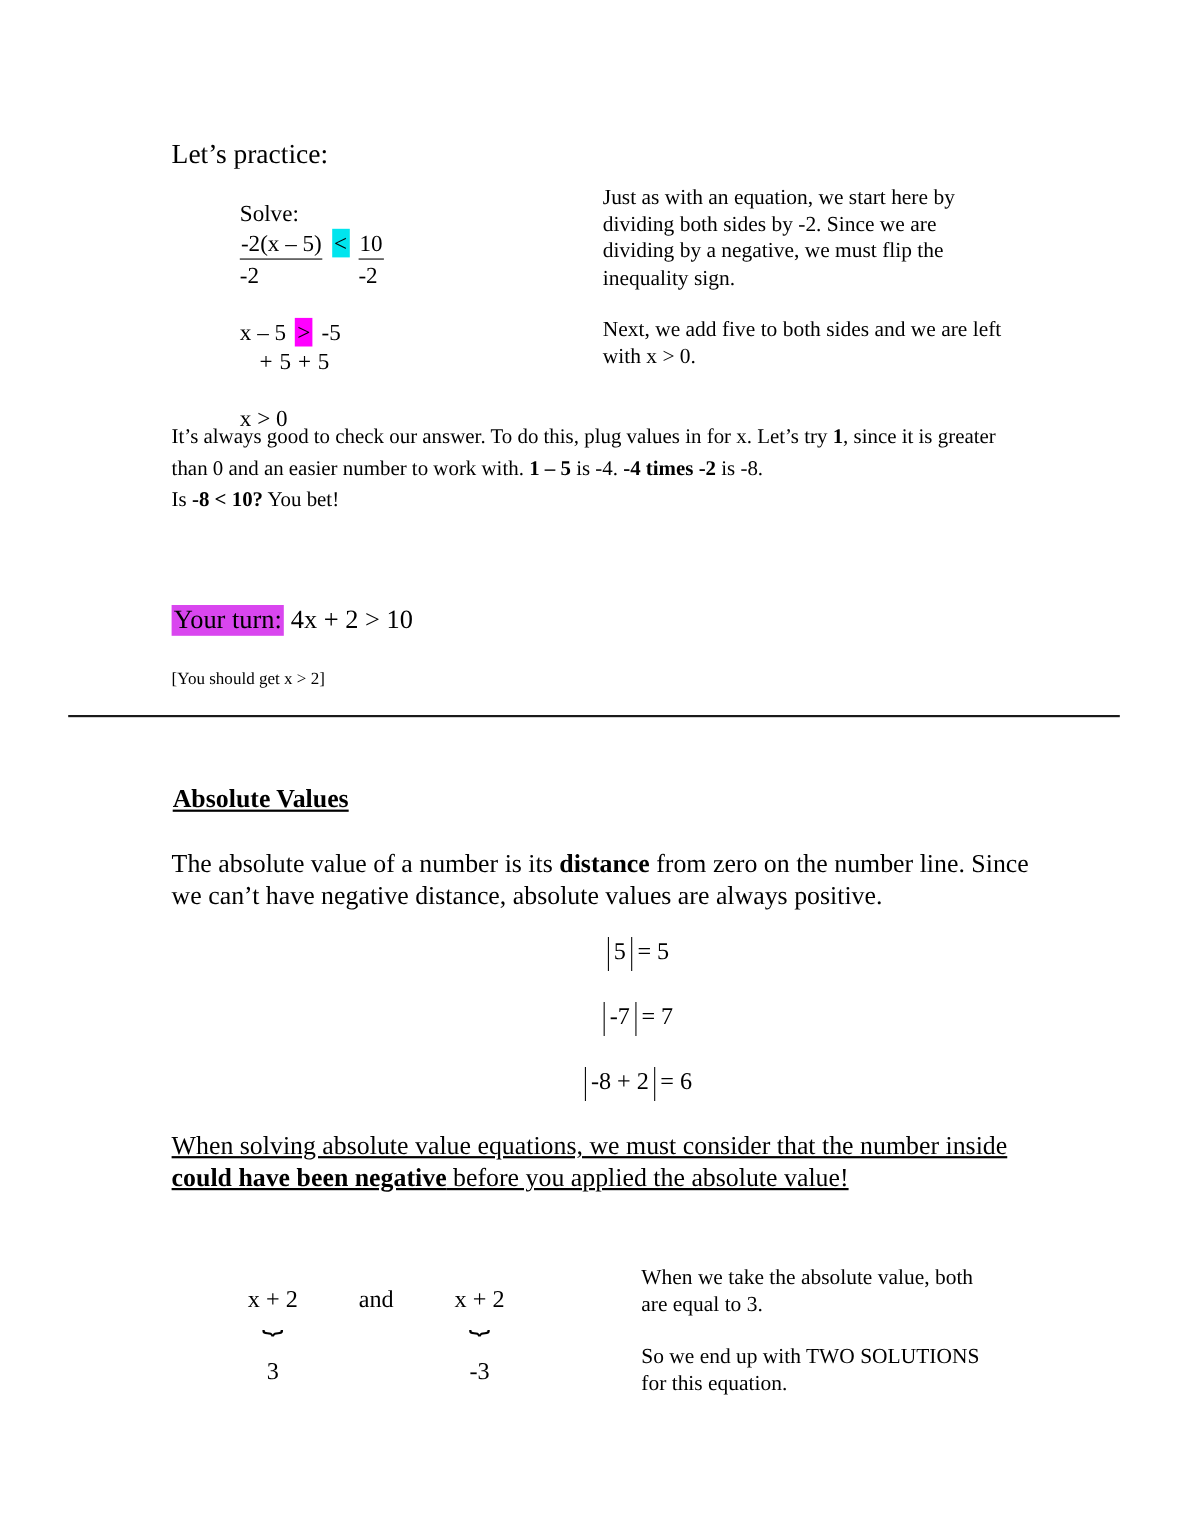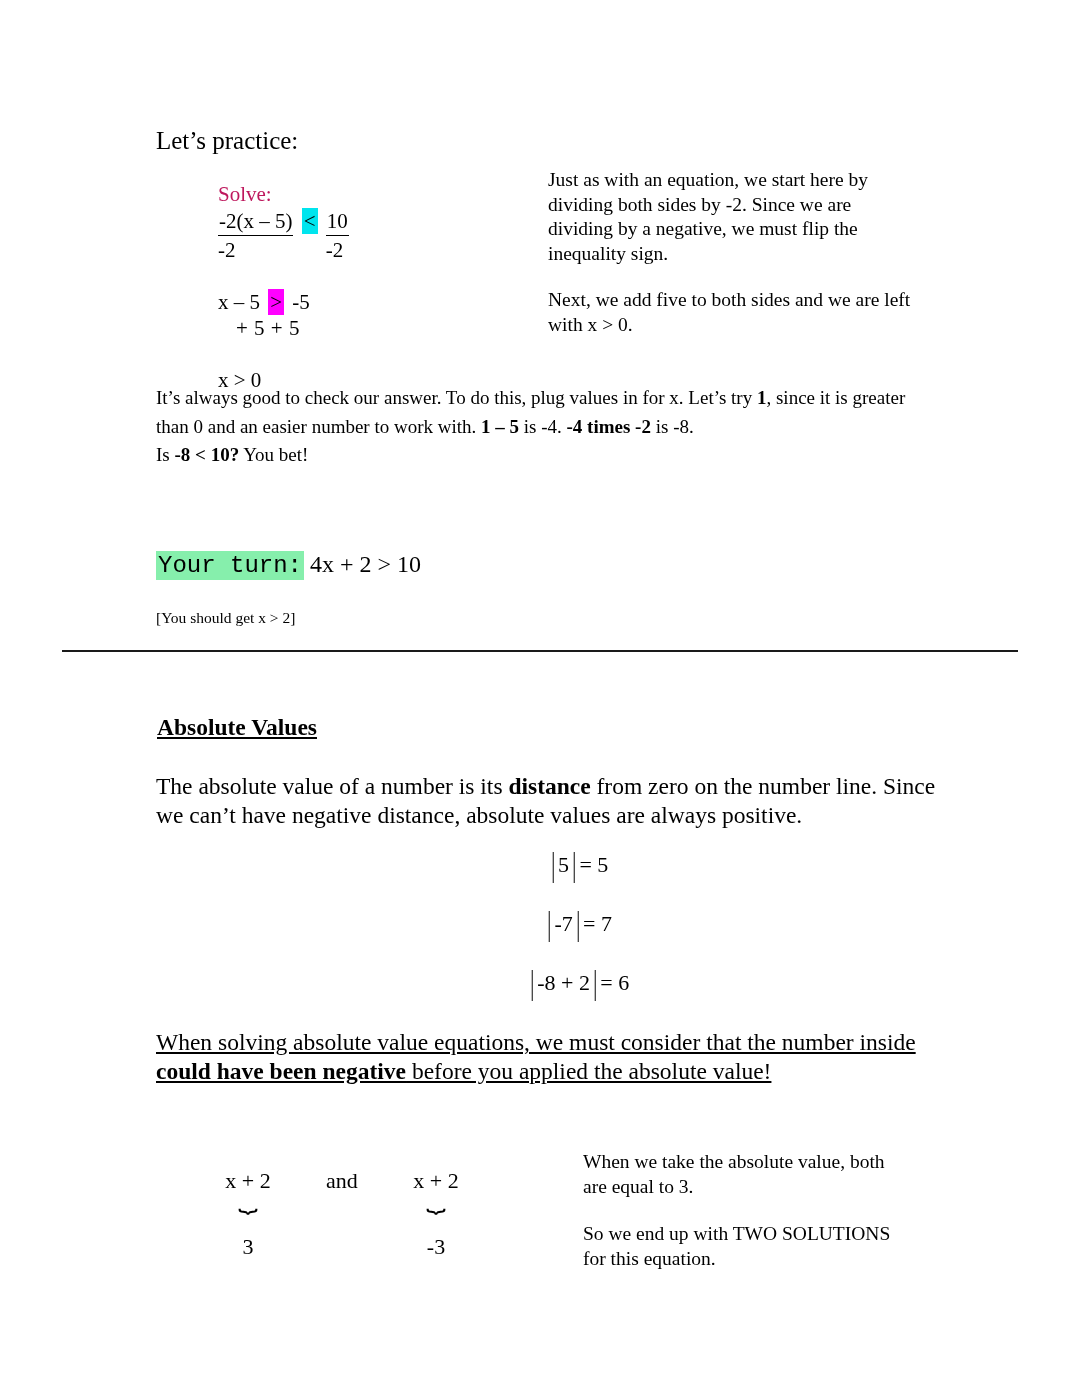--- a/index.html
+++ b/index.html
@@ -32,21 +32,21 @@
   }
 
   
   .work-block {
     left: 218px;
     top: 182px;
     font-size: 21px;
     line-height: 26px;
   }
   .solve-label {
-    color: #be185d;
+    color: #000000;
     font-size: 21px;
     display: block;
     line-height: 24px;
   }
   .frac-row {
     display: block;
     margin-top: 2px;
     white-space: nowrap;
   }
   .frac {
@@ -64,21 +64,21 @@
     padding-top: 1px;
   }
   .ineq-op {
     display: inline-block;
     vertical-align: top;
     padding: 0 2px;
     margin: 0 3px;
   }
   .hl-cyan { background: #00e5ee; }
   .hl-magenta { background: #ff00ff; }
-  .hl-green { background: #86efac; font-family: Liberation Mono, monospace; }
+  .hl-green { background: #d946ef; }
 
   .step2 {
     display: block;
     margin-top: 26px;
     white-space: nowrap;
   }
   .step2 .addline {
     display: block;
     margin-left: 18px;
     white-space: nowrap;

